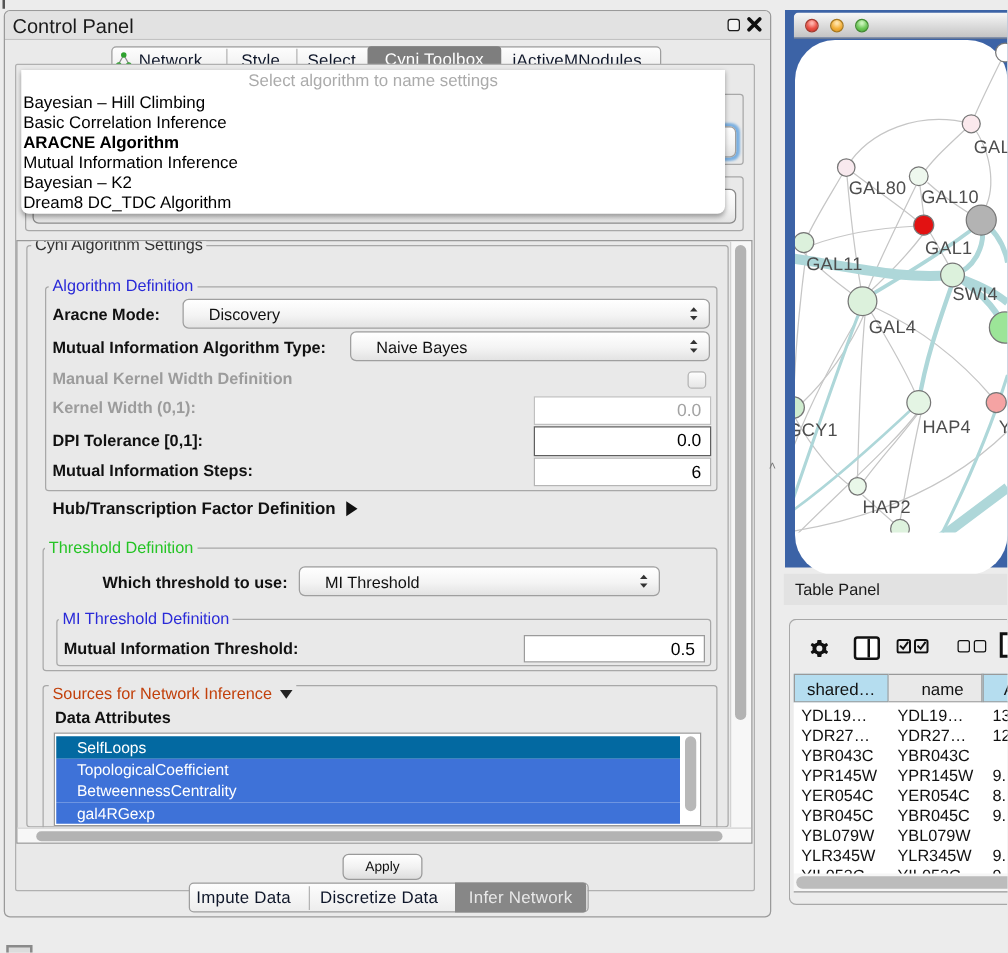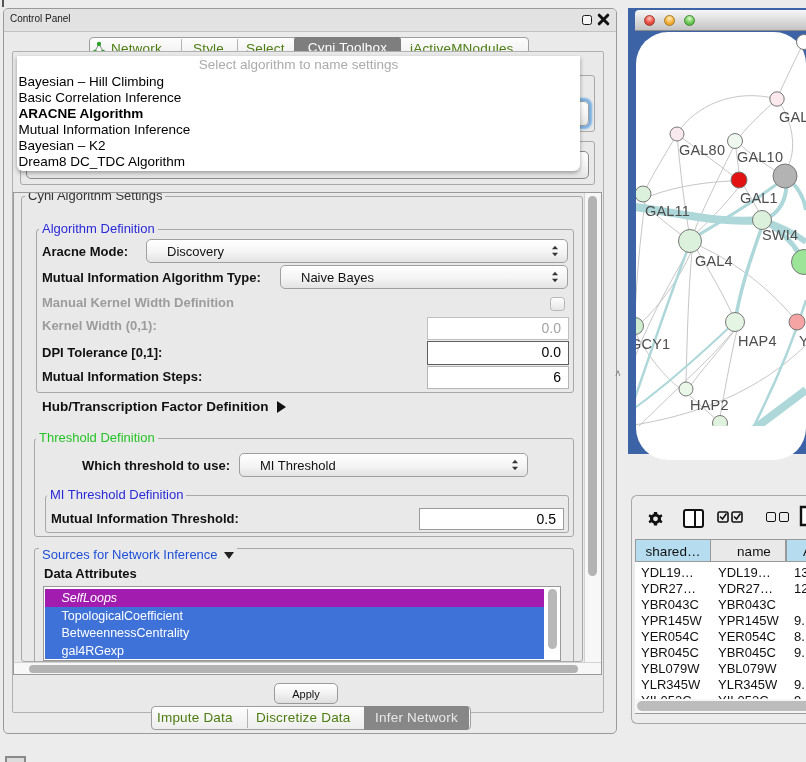--- a/index.html
+++ b/index.html
@@ -2,24 +2,24 @@
 <html><head>
 <meta charset="utf-8">
 <style>
 * { margin:0; padding:0; box-sizing:border-box; }
 html,body { width:806px; height:762px; background:#ececec; font-family:"Liberation Sans", sans-serif; overflow:hidden; }
 .abs { position:absolute; }
 #stage { position:relative; width:806px; height:762px; overflow:hidden; }
 
 #cpwin { left:3px; top:8px; width:614px; height:726px; background:#eaeaea; border:1px solid #9a9a9a; border-radius:5px; }
 #cptitle { left:0; top:0; width:100%; height:23px; background:#e2e2e2; border-bottom:1px solid #c2c2c2; border-radius:4px 4px 0 0; }
-#cptitle span.t { position:absolute; left:6px; top:4px; font-size:10px; color:#1a1a1a; }
+#cptitle span.t { position:absolute; left:6px; top:4px; font-size:16px; color:#1a1a1a; }
 .wbtn-sq { left:578px; top:6px; width:10px; height:10px; border:1.8px solid #1a1a1a; border-radius:2.5px; background:#f5f5f5; }
 
-.tabtxt { font-size:13.5px; font-weight:normal; color:#4d7c0f; white-space:nowrap; line-height:13.5px; letter-spacing:0.2px; }
+.tabtxt { font-size:13.5px; font-weight:normal; color:#0f172a; white-space:nowrap; line-height:13.5px; letter-spacing:0.2px; }
 .tabsel { background:#7e7e7e; border-radius:3px; color:#fff; text-align:center; }
 
 #cynipanel { left:8px; top:42px; width:592px; height:662px; border:1px solid #b0b0b0; background:#e9e9e9; border-radius:2px; }
 .grpbox { border:1px solid #a8a8a8; border-radius:3px; }
 .combo { border:1px solid #9f9f9f; border-radius:5px; background:linear-gradient(#ffffff,#f4f4f4 55%,#e3e3e3); }
 .combo .ar { position:absolute; right:8px; top:50%; margin-top:-6px; width:8px; height:12px; }
 .combo .ct { position:absolute; left:20px; top:0; bottom:0; display:flex; align-items:center; font-size:13px; color:#111; }
 
 #scrollpane { left:9px; top:183px; width:589px; height:483px; border:1px solid #999; background:#e9e9e9; overflow:hidden; }
 .lbl { font-size:13px; font-weight:bold; color:#111; white-space:nowrap; line-height:13px; height:13px; }
@@ -122,24 +122,24 @@
             <path d="M1 4.2 L4 0.8 L7 4.2 Z" fill="#333"></path>
             <path d="M1 7.8 L4 11.2 L7 7.8 Z" fill="#333"></path>
           </svg>
         </div>
       <div class="abs grpbox" style="left:31px; top:302px; width:524px; height:38px;"></div>
       <span class="abs legend" style="left:33px; top:295px; color:#2a2ad8;">MI Threshold Definition</span>
       <span class="abs lbl" style="left:37px; top:319px;">Mutual Information Threshold:</span>
       <div class="abs tfield" style="left:405px; top:315px; width:145px; height:22px; border-color:#9b9b9b;">0.5</div>
 
       <div class="abs grpbox" style="left:20px; top:355px; width:540px; height:125px;"></div>
-      <span class="abs legend" style="left:25px; top:355px; color:#1d4ed8;">Sources for Network Inference <span style="display:inline-block; width:0; height:0; border-top:7px solid #222; border-left:5.5px solid transparent; border-right:5.5px solid transparent; vertical-align:0px; margin-left:3px;"></span></span>
+      <span class="abs legend" style="left:25px; top:355px; color:#c2410c;">Sources for Network Inference <span style="display:inline-block; width:0; height:0; border-top:7px solid #222; border-left:5.5px solid transparent; border-right:5.5px solid transparent; vertical-align:0px; margin-left:3px;"></span></span>
       <span class="abs lbl" style="left:30px; top:374px;">Data Attributes</span>
       <div class="abs" id="datalist" style="left:29px; top:393px; width:518px; height:75px; background:#fff; border:1px solid #999;">
-        <div class="abs" style="left:0.5px; top:2px; width:499px; height:17.5px; background:#a21caf;font-style:italic;">
+        <div class="abs" style="left:0.5px; top:2px; width:499px; height:17.5px; background:#0369a1;">
             <span class="seltxt" style="position:absolute; left:17px; top:2px;">SelfLoops</span>
           </div>
         <div class="abs" style="left:0.5px; top:19.5px; width:499px; height:17.5px; background:#3e72d8;">
             <span class="seltxt" style="position:absolute; left:17px; top:2px;">TopologicalCoefficient</span>
           </div>
         <div class="abs" style="left:0.5px; top:37px; width:499px; height:17.5px; background:#3e72d8;">
             <span class="seltxt" style="position:absolute; left:17px; top:2px;">BetweennessCentrality</span>
           </div>
         <div class="abs" style="left:0.5px; top:54.5px; width:499px; height:17.5px; background:#3e72d8;">
             <span class="seltxt" style="position:absolute; left:17px; top:2px;">gal4RGexp</span>
@@ -249,20 +249,23 @@
           <text x="695" y="266">GAL4</text>
           <text x="630" y="349">GCY1</text>
           <text x="738" y="346">HAP4</text>
           <text x="799" y="346">Y</text>
           <text x="690" y="410">HAP2</text>
         </g>
       </svg>
     </div>
   </div>
 
+  <div class="abs" id="tpbar">
+      <span style="position:absolute; left:9px; top:5px; font-size:13px; color:#1a1a1a;">Table Panel</span>
+    </div>
   <div class="abs" id="tablewin">
 
     <svg style="position:absolute; left:15px; top:15px;" width="17" height="17" viewBox="0 0 17 17">
       <path fill="#111" d="M8.5,1 L10,1 L10.4,3.1 A5.6,5.6 0 0 1 12.4,4.2 L14.4,3.3 L15.5,5.2 L13.9,6.6 A5.6,5.6 0 0 1 13.9,8.9 L15.5,10.3 L14.4,12.2 L12.4,11.3 A5.6,5.6 0 0 1 10.4,12.4 L10,14.5 L7,14.5 L6.6,12.4 A5.6,5.6 0 0 1 4.6,11.3 L2.6,12.2 L1.5,10.3 L3.1,8.9 A5.6,5.6 0 0 1 3.1,6.6 L1.5,5.2 L2.6,3.3 L4.6,4.2 A5.6,5.6 0 0 1 6.6,3.1 L7,1 Z M8.5,5.4 A2.4,2.4 0 1 0 8.5,10.2 A2.4,2.4 0 1 0 8.5,5.4 Z"></path>
     </svg>
     <div class="abs" style="left:51px; top:13px; width:21px; height:19px; border:2px solid #111; border-radius:3px; background:#fff;">
         <div style="position:absolute; left:8.5px; top:0; width:2px; height:15px; background:#111;"></div>
       </div>
     <svg style="position:absolute; left:85px; top:15px;" width="27" height="12" viewBox="0 0 27 12">
       <rect x="1" y="1" width="10" height="10" fill="none" stroke="#111" stroke-width="1.6" rx="1.5"></rect>

